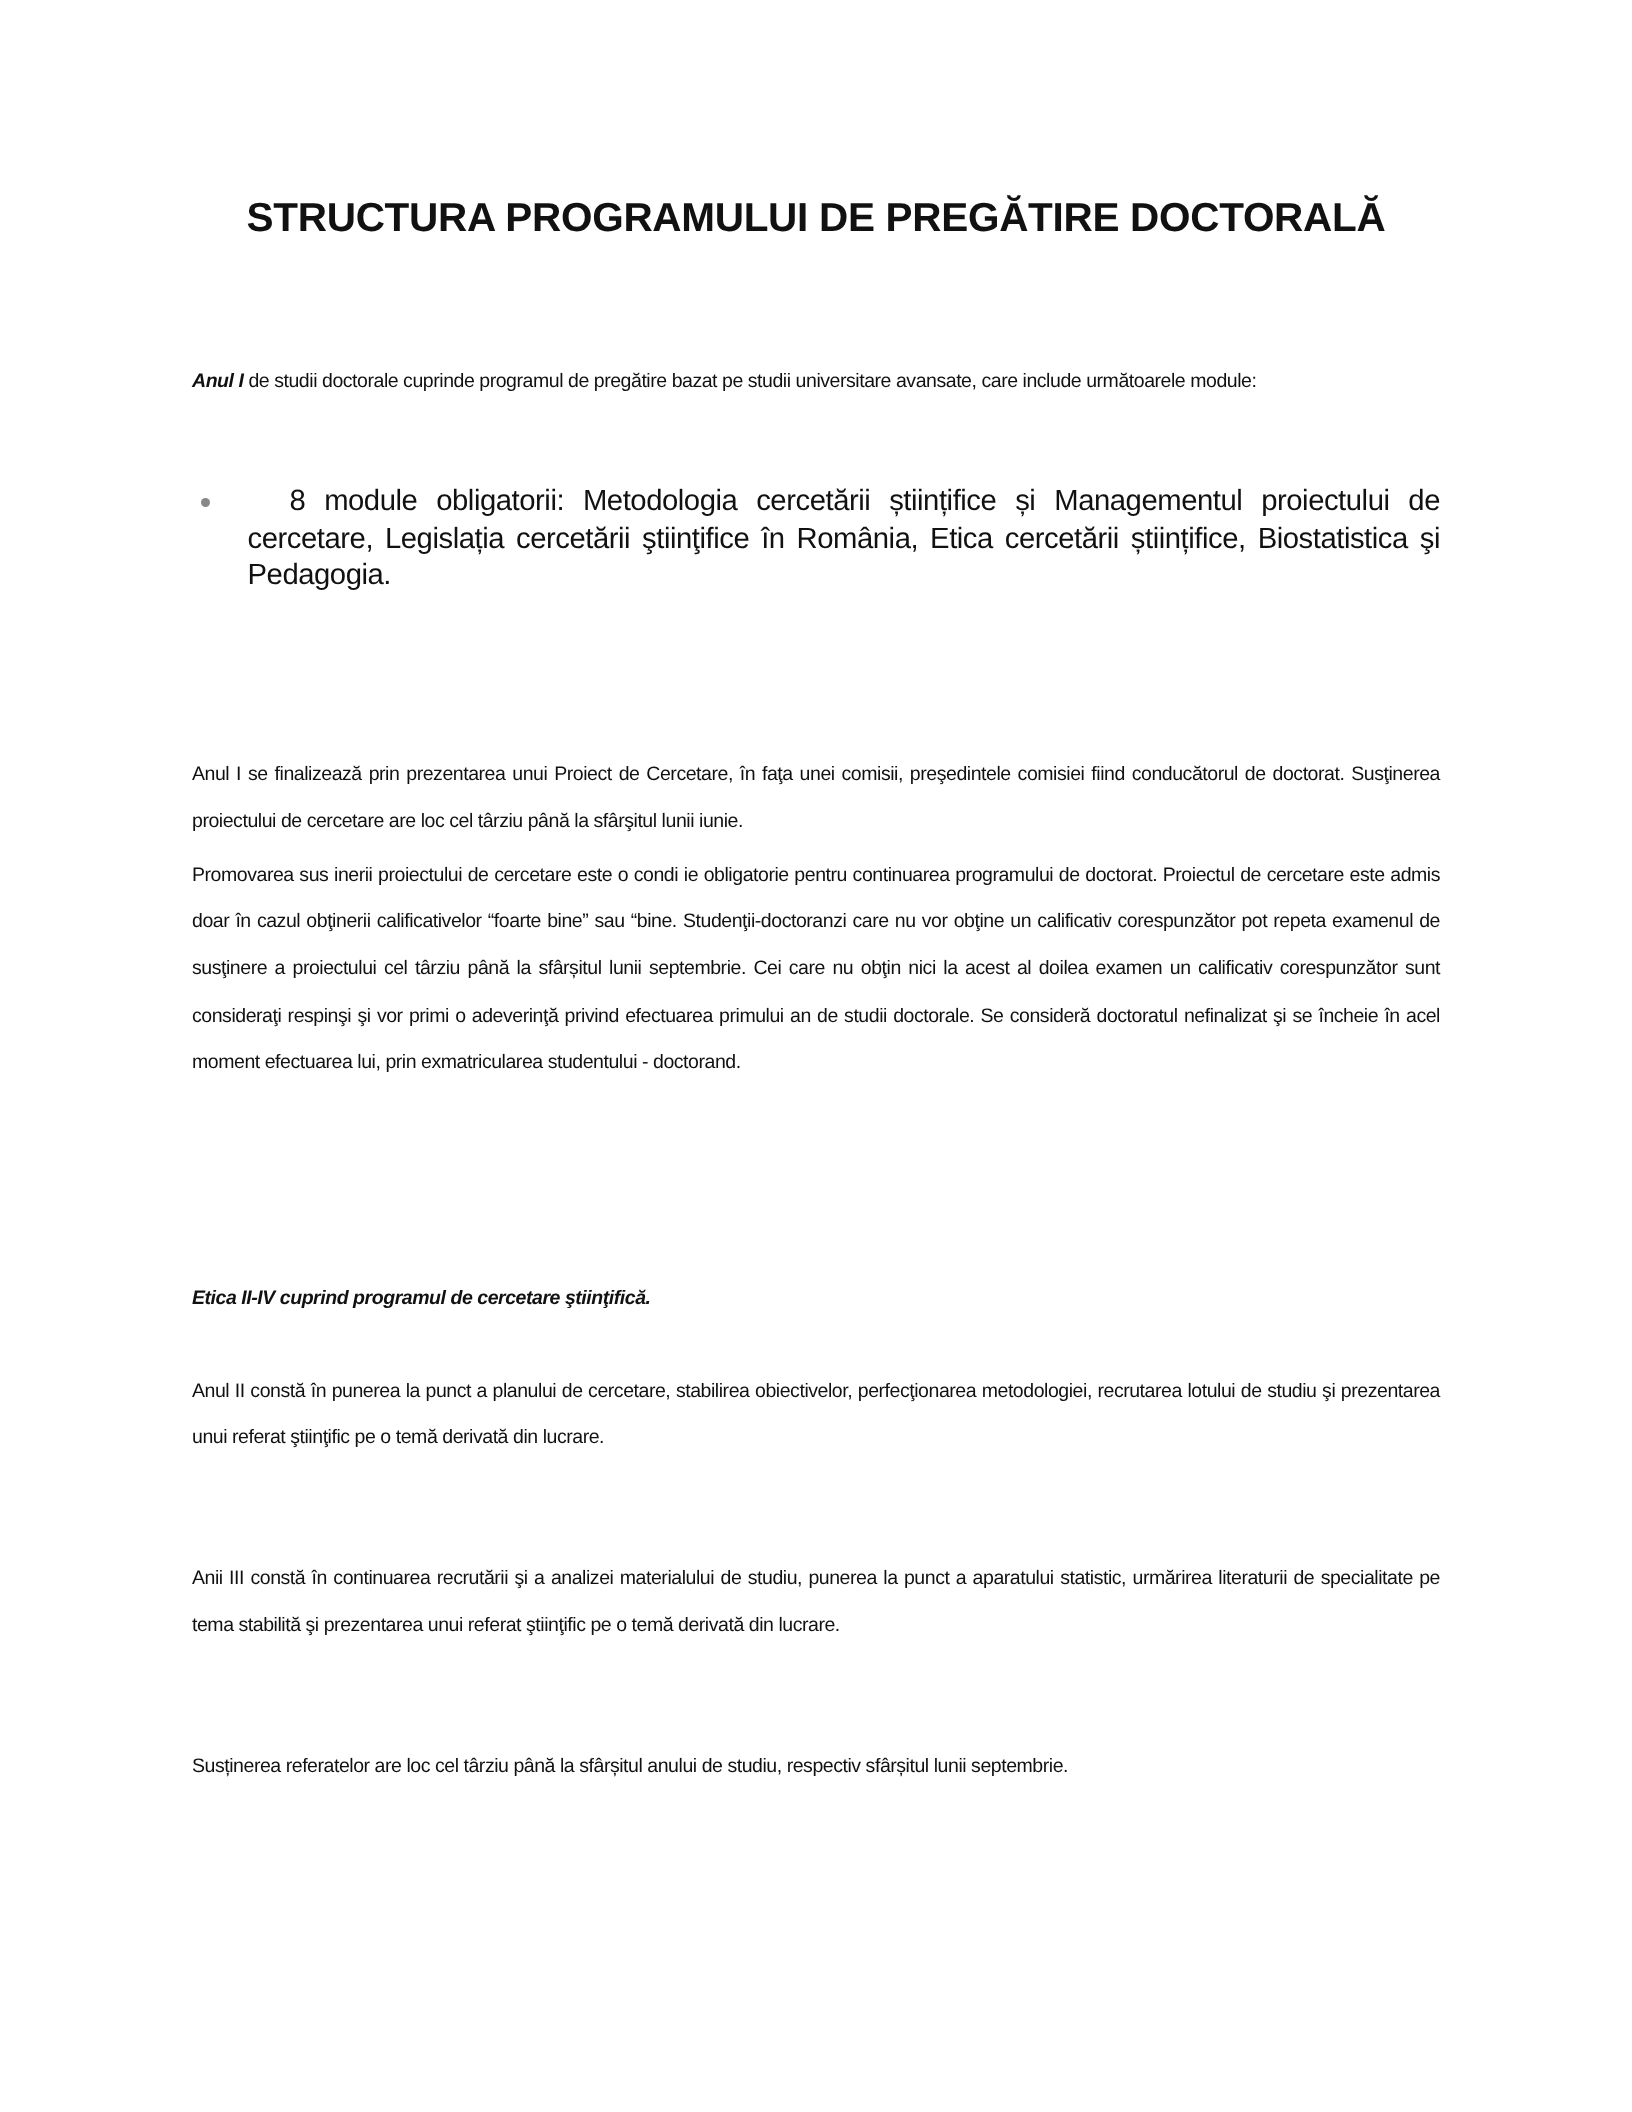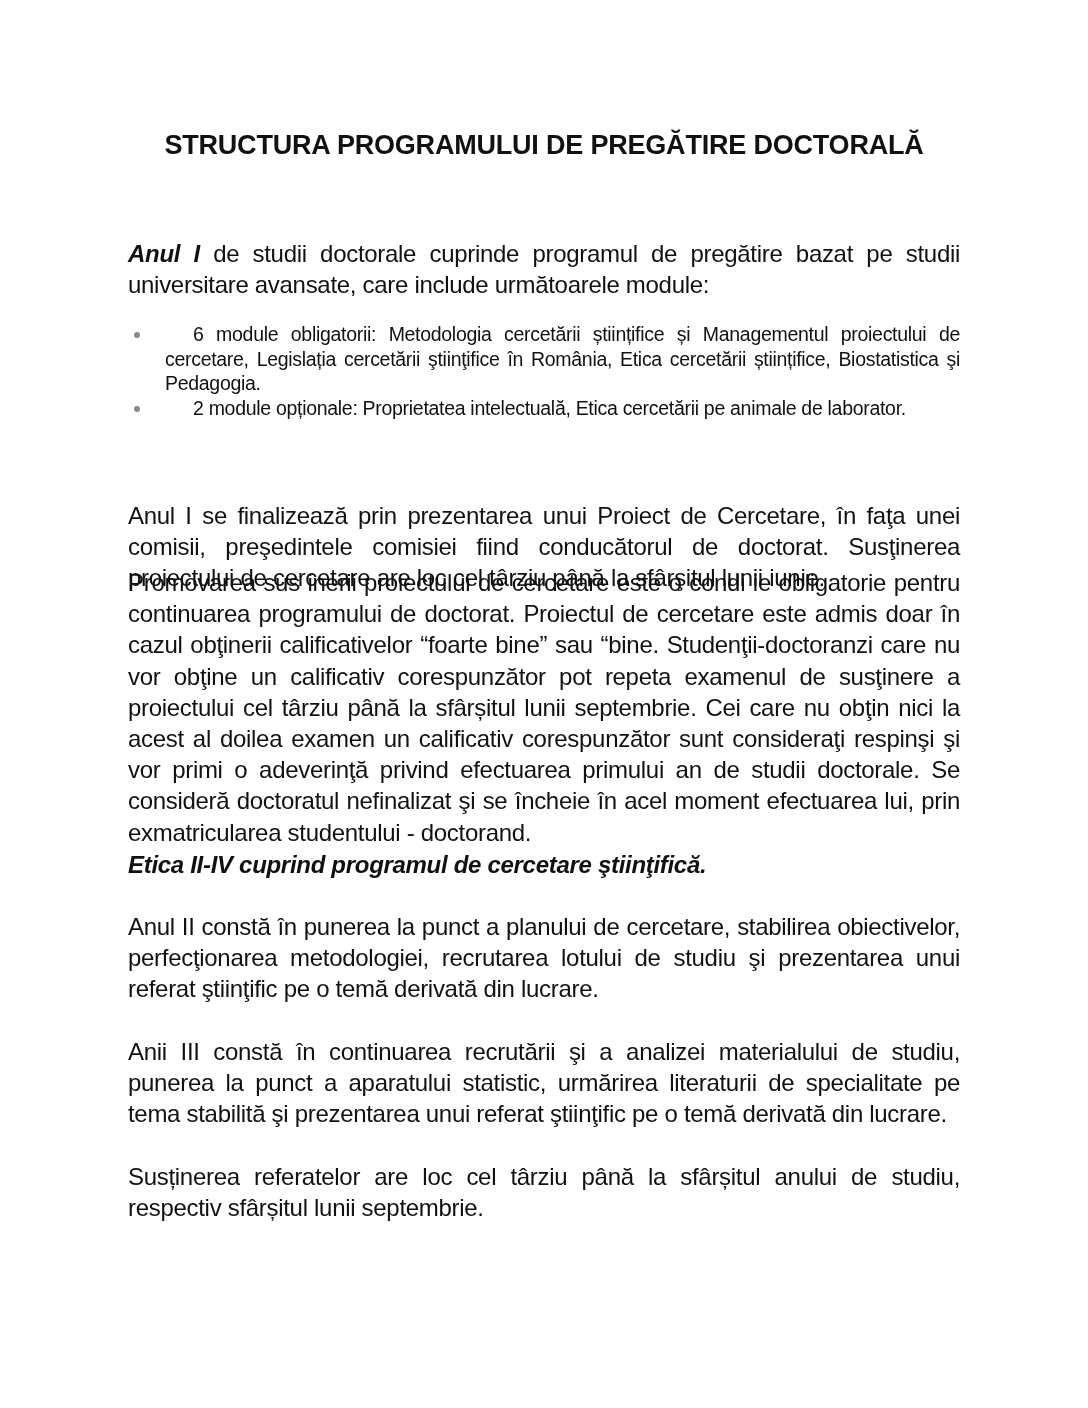--- a/index.html
+++ b/index.html
@@ -1,21 +1,21 @@
 <!DOCTYPE html>
 <html><head>
 <meta charset="utf-8">
 <style>
   html, body { margin: 0; padding: 0; background: #ffffff; }
   body { width: 1088px; height: 1408px; position: relative; overflow: hidden;
          font-family: "Liberation Sans", sans-serif; color: #111; }
   .page { position: absolute; left: 128px; top: 0; width: 832px; }
   .title { position: absolute; top: 130px; left: 0; width: 832px; text-align: center;
            font-weight: bold; font-size: 27px; letter-spacing: -0.2px; }
-  .p { position: absolute; left: 0; width: 832px; font-size: 24px; line-height: 31.2px;
+  .p { position: absolute; left: 0; width: 832px; font-size: 13px; line-height: 31.2px;
        text-align: justify; letter-spacing: -0.3px; }
   .b { font-weight: normal; }
   .bi { font-weight: bold; font-style: italic; }
   .list { position: absolute; left: 0; top: 322px; width: 832px; font-size: 19.5px;
           line-height: 24.5px; letter-spacing: -0.3px; }
   .li { position: relative; padding-left: 37px; text-align: justify; }
   .bullet { position: absolute; left: 6px; top: 10px; width: 6px; height: 6px;
             border-radius: 50%; background: #888888; }
   .indent { display: inline-block; width: 28px; }
 </style>
@@ -25,25 +25,21 @@
 <div class="page">
   <div class="title">STRUCTURA PROGRAMULUI DE PREGĂTIRE DOCTORALĂ</div>
 
   <div class="p" style="top:238px;">
     <span class="bi">Anul I</span><span> de studii doctorale cuprinde programul de pregătire bazat pe studii universitare avansate, care include următoarele module:</span>
   </div>
 
   <div class="list">
     <div class="li">
       <span class="bullet"></span>
-      <span class="indent"></span><span>6 module obligatorii: Metodologia cercetării științifice și Managementul proiectului de cercetare, Legislația cercetării ştiinţifice în România, Etica cercetării științifice, Biostatistica şi Pedagogia.</span>
-    </div>
-    <div class="li">
-      <span class="bullet"></span>
-      <span class="indent"></span><span>2 module opționale: Proprietatea intelectuală, Etica cercetării pe animale de laborator.</span>
+      <span class="indent"></span><span>8 module obligatorii: Metodologia cercetării științifice și Managementul proiectului de cercetare, Legislația cercetării ştiinţifice în România, Etica cercetării științifice, Biostatistica şi Pedagogia.</span>
     </div>
   </div>
 
   <div class="p" style="top:500px;">Anul I se finalizează prin prezentarea unui Proiect de Cercetare, în faţa unei comisii, preşedintele comisiei fiind conducătorul de doctorat. Susţinerea proiectului de cercetare are loc cel târziu până la sfârşitul lunii iunie.</div>
 
   <div class="p" style="top:567px;">Promovarea sus inerii proiectului de cercetare este o condi ie obligatorie pentru continuarea programului de doctorat. Proiectul de cercetare este admis doar în cazul obţinerii calificativelor “foarte bine” sau “bine. Studenţii-doctoranzi care nu vor obţine un calificativ corespunzător pot repeta examenul de susţinere a proiectului cel târziu până la sfârșitul lunii septembrie. Cei care nu obţin nici la acest al doilea examen un calificativ corespunzător sunt consideraţi respinşi şi vor primi o adeverinţă privind efectuarea primului an de studii doctorale. Se consideră doctoratul nefinalizat şi se încheie în acel moment efectuarea lui, prin exmatricularea studentului - doctorand.</div>
 
   <div class="p bi" style="top:849px;">Etica II-IV cuprind programul de cercetare ştiinţifică.</div>
 
   <div class="p" style="top:911px;">

